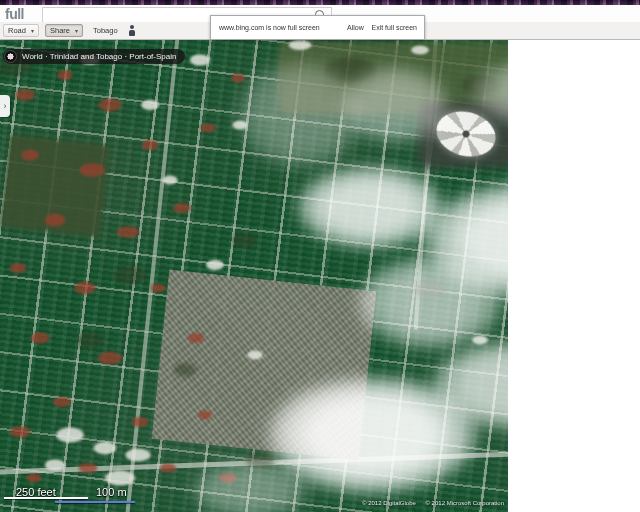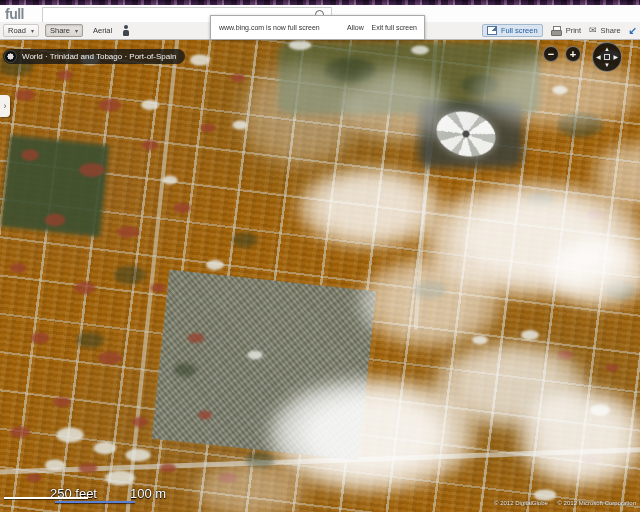--- a/index.html
+++ b/index.html
@@ -57,22 +57,22 @@
   .icon-collapse{font-size:10px;font-weight:bold;color:#2a6db5;cursor:pointer;line-height:10px;}
 
   
   .notify{position:absolute;left:210px;top:15px;width:213px;height:23px;background:#fff;
     border:1px solid #a9a9a9;box-shadow:0 1px 3px rgba(0,0,0,.3);z-index:60;}
   .notify .msg{position:absolute;left:8px;top:8px;font-size:7px;color:#333;}
   .notify .allow{position:absolute;left:136px;top:8px;font-size:7px;color:#333;cursor:pointer;}
   .notify .exit{position:absolute;right:7px;top:8px;font-size:7px;color:#333;cursor:pointer;}
 
   
-  .map{position:absolute;left:0;top:40px;width:640px;height:472px;overflow:hidden;
-    background:#a16207;cursor:default;}
+  .map{position:absolute;left:0;top:40px;width:508px;height:472px;overflow:hidden;
+    background:#14532d;cursor:default;}
   .map > div{position:absolute;}
   .map-base{left:0;top:0;width:640px;height:472px;
     background:
       radial-gradient(ellipse 220px 150px at 80px 140px, rgba(125,105,90,.22), transparent 70%),
       radial-gradient(ellipse 260px 180px at 540px 360px, rgba(98,108,92,.28), transparent 70%),
       radial-gradient(ellipse 240px 160px at 320px 70px, rgba(88,98,78,.30), transparent 70%),
       radial-gradient(ellipse 300px 200px at 220px 400px, rgba(112,114,102,.24), transparent 70%),
       repeating-linear-gradient(7deg, rgba(255,255,255,.06) 0 3px, rgba(0,0,0,.05) 3px 6px, rgba(255,255,255,.04) 6px 9px, rgba(0,0,0,.04) 9px 12px),
       repeating-linear-gradient(97deg, rgba(255,255,255,.05) 0 4px, rgba(0,0,0,.05) 4px 8px, transparent 8px 14px);}
   .streets{left:-20px;top:-20px;width:700px;height:520px;
@@ -190,21 +190,21 @@
   .dpad span{position:absolute;font-size:6px;color:#eee;line-height:6px;}
   .dpad .d-up{left:50%;top:3px;transform:translateX(-50%);}
   .dpad .d-down{left:50%;bottom:3px;transform:translateX(-50%);}
   .dpad .d-left{left:3px;top:50%;transform:translateY(-50%);}
   .dpad .d-right{right:3px;top:50%;transform:translateY(-50%);}
   .dpad .d-center{left:50%;top:50%;width:6px;height:6px;transform:translate(-50%,-50%);
     border:1px solid #ddd;box-sizing:border-box;}
   .expander{left:0;top:55px;width:10px;height:22px;background:rgba(250,250,250,.95);
     border-radius:0 4px 4px 0;box-shadow:1px 1px 2px rgba(0,0,0,.4);
     font-size:9px;color:#555;text-align:center;line-height:22px;cursor:pointer;z-index:20;}
-  .scale-label{font-size:13px;color:#fff;text-shadow:0 0 2px #000,0 1px 1px #000;z-index:20;margin-left:34px;}
+  .scale-label{font-size:11px;color:#fff;text-shadow:0 0 2px #000,0 1px 1px #000;z-index:20;}
   .scale-feet-label{left:16px;top:446px;}
   .scale-m-label{left:96px;top:446px;}
   .scale-feet-bar{left:4px;top:457px;width:84px;height:2px;background:#fff;
     box-shadow:0 1px 1px rgba(0,0,0,.6);z-index:20;}
   .scale-m-bar{left:55px;top:461px;width:80px;height:2px;background:#5b7fd6;
     box-shadow:0 1px 1px rgba(0,0,0,.6);z-index:20;}
   .copyright{right:4px;top:460px;font-size:6px;color:rgba(255,255,255,.9);
     text-shadow:0 0 2px #000;z-index:20;white-space:nowrap;}
   .copyright span{margin-left:8px;}
 </style>
@@ -227,38 +227,23 @@
     <div class="tb-left">
       <div class="tb-btn">
         <span>Road</span>
         <span class="caret">▾</span>
       </div>
       <div class="tb-btn selected">
         <span>Share</span>
         <span class="caret">▾</span>
       </div>
       <div class="tb-btn flat">
-        <span>Aerial</span>
+        <span>Tobago</span>
       </div>
       <span class="icon-person"></span>
-    </div>
-    <div class="tb-right">
-      <div class="btn-fullscreen">
-        <span class="icon-fs"></span>
-        <span>Full screen</span>
-      </div>
-      <div class="tb-link">
-        <span class="icon-print"></span>
-        <span>Print</span>
-      </div>
-      <div class="tb-link">
-        <span class="icon-envelope">✉</span>
-        <span>Share</span>
-      </div>
-      <span class="icon-collapse">↙</span>
     </div>
   </div>
 
   <div class="notify">
     <span class="msg">www.bing.com is now full screen</span>
     <span class="allow">Allow</span>
     <span class="exit">Exit full screen</span>
   </div>
 
   <div class="map">

